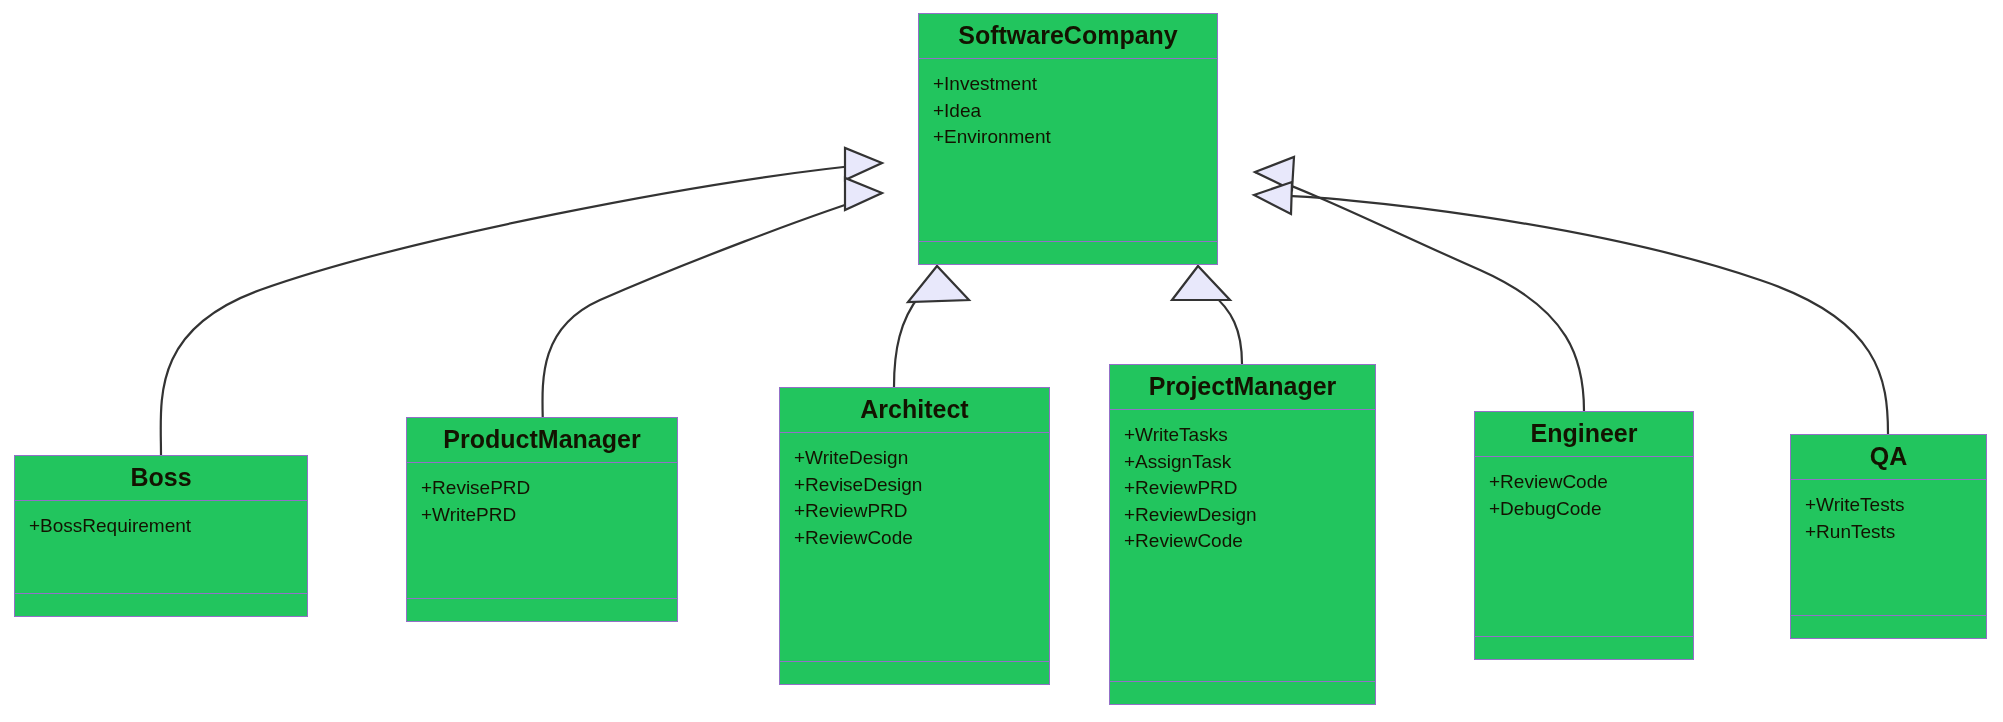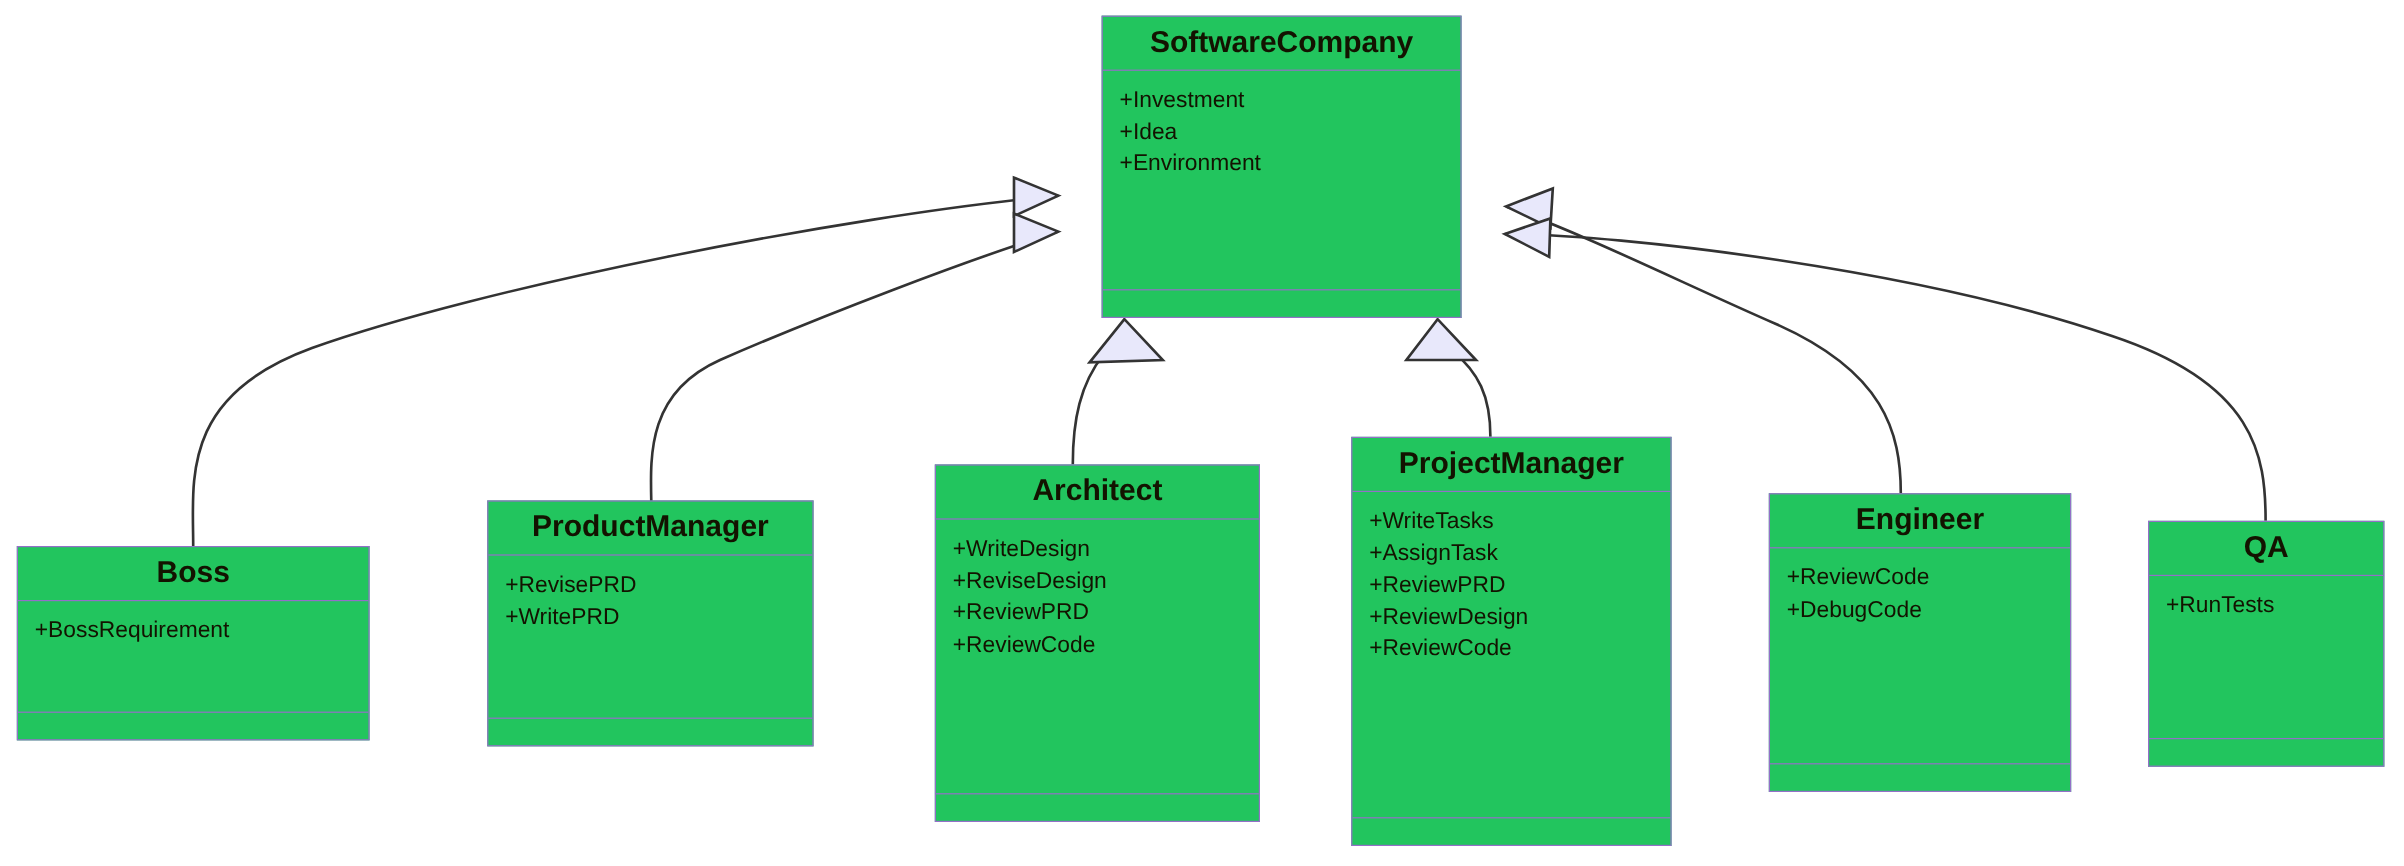--- a/index.html
+++ b/index.html
@@ -137,42 +137,43 @@
     <div class="uml-title">Architect</div>
     <div class="uml-members">
       <div class="uml-member">+WriteDesign</div>
       <div class="uml-member">+ReviseDesign</div>
       <div class="uml-member">+ReviewPRD</div>
       <div class="uml-member">+ReviewCode</div>
     </div>
     <div class="uml-methods"></div>
   </div>
 
-  <div class="uml-class" style="left:1109px; top:364px; width:267px; height:341px;margin-left:17px;">
+  <div class="uml-class" style="left:1109px; top:364px; width:267px; height:341px;">
     <div class="uml-title">ProjectManager</div>
     <div class="uml-members">
       <div class="uml-member">+WriteTasks</div>
       <div class="uml-member">+AssignTask</div>
       <div class="uml-member">+ReviewPRD</div>
       <div class="uml-member">+ReviewDesign</div>
       <div class="uml-member">+ReviewCode</div>
     </div>
     <div class="uml-methods"></div>
   </div>
 
-  <div class="uml-class" style="left:1474px; top:411px; width:252px; height:249px;">
+  <div class="uml-class" style="left:1474px; top:411px; width:220px; height:249px;">
     <div class="uml-title">Engineer</div>
     <div class="uml-members">
       <div class="uml-member">+ReviewCode</div>
       <div class="uml-member">+DebugCode</div>
     </div>
     <div class="uml-methods"></div>
   </div>
 
   <div class="uml-class" style="left:1790px; top:434px; width:197px; height:205px;">
     <div class="uml-title">QA</div>
     <div class="uml-members">
+      <div class="uml-member">+WriteTests</div>
       <div class="uml-member">+RunTests</div>
     </div>
     <div class="uml-methods"></div>
   </div>
 
 </div>
 
 </body></html>

